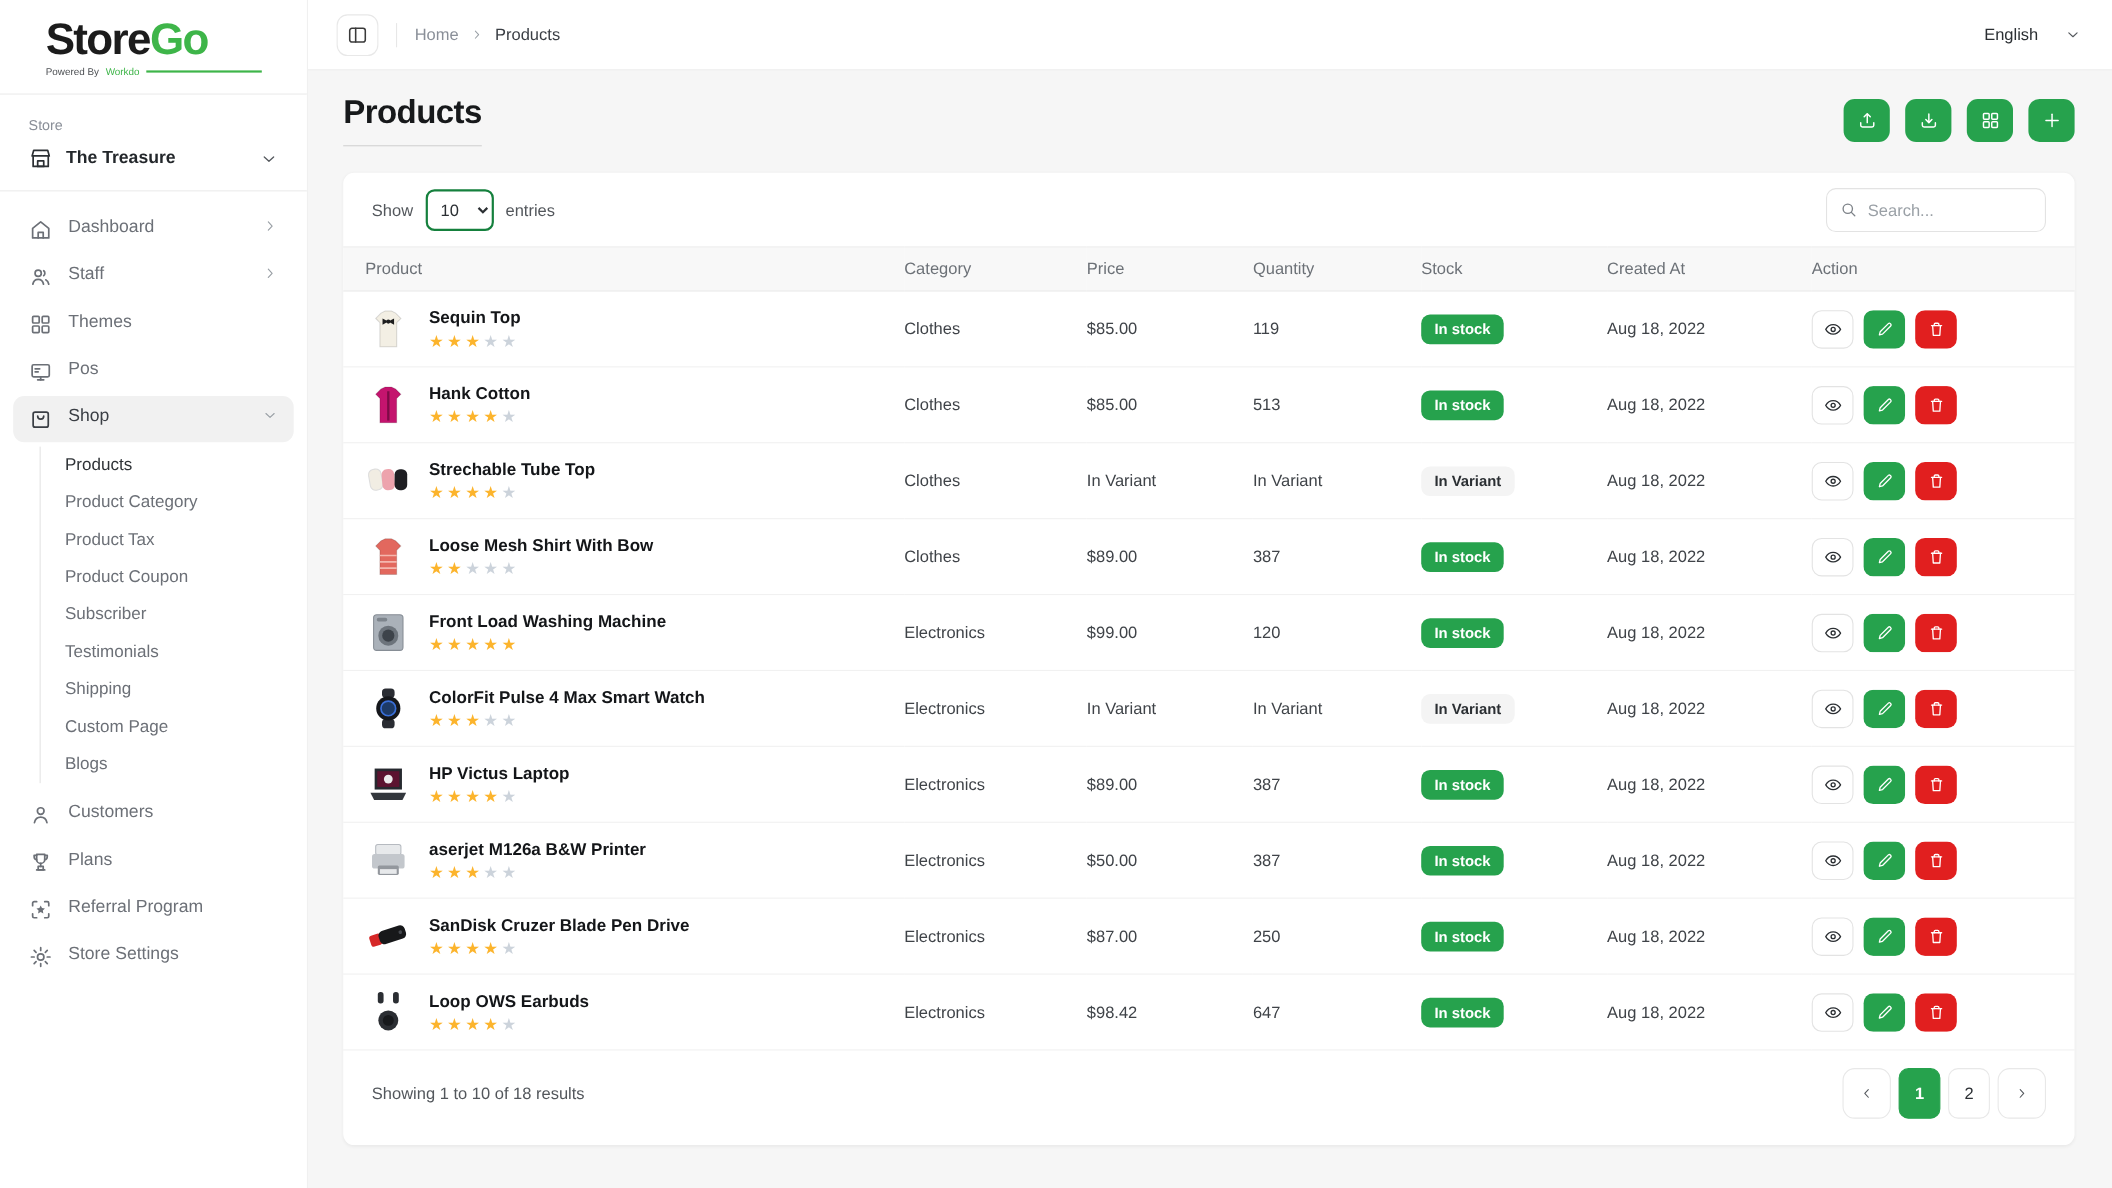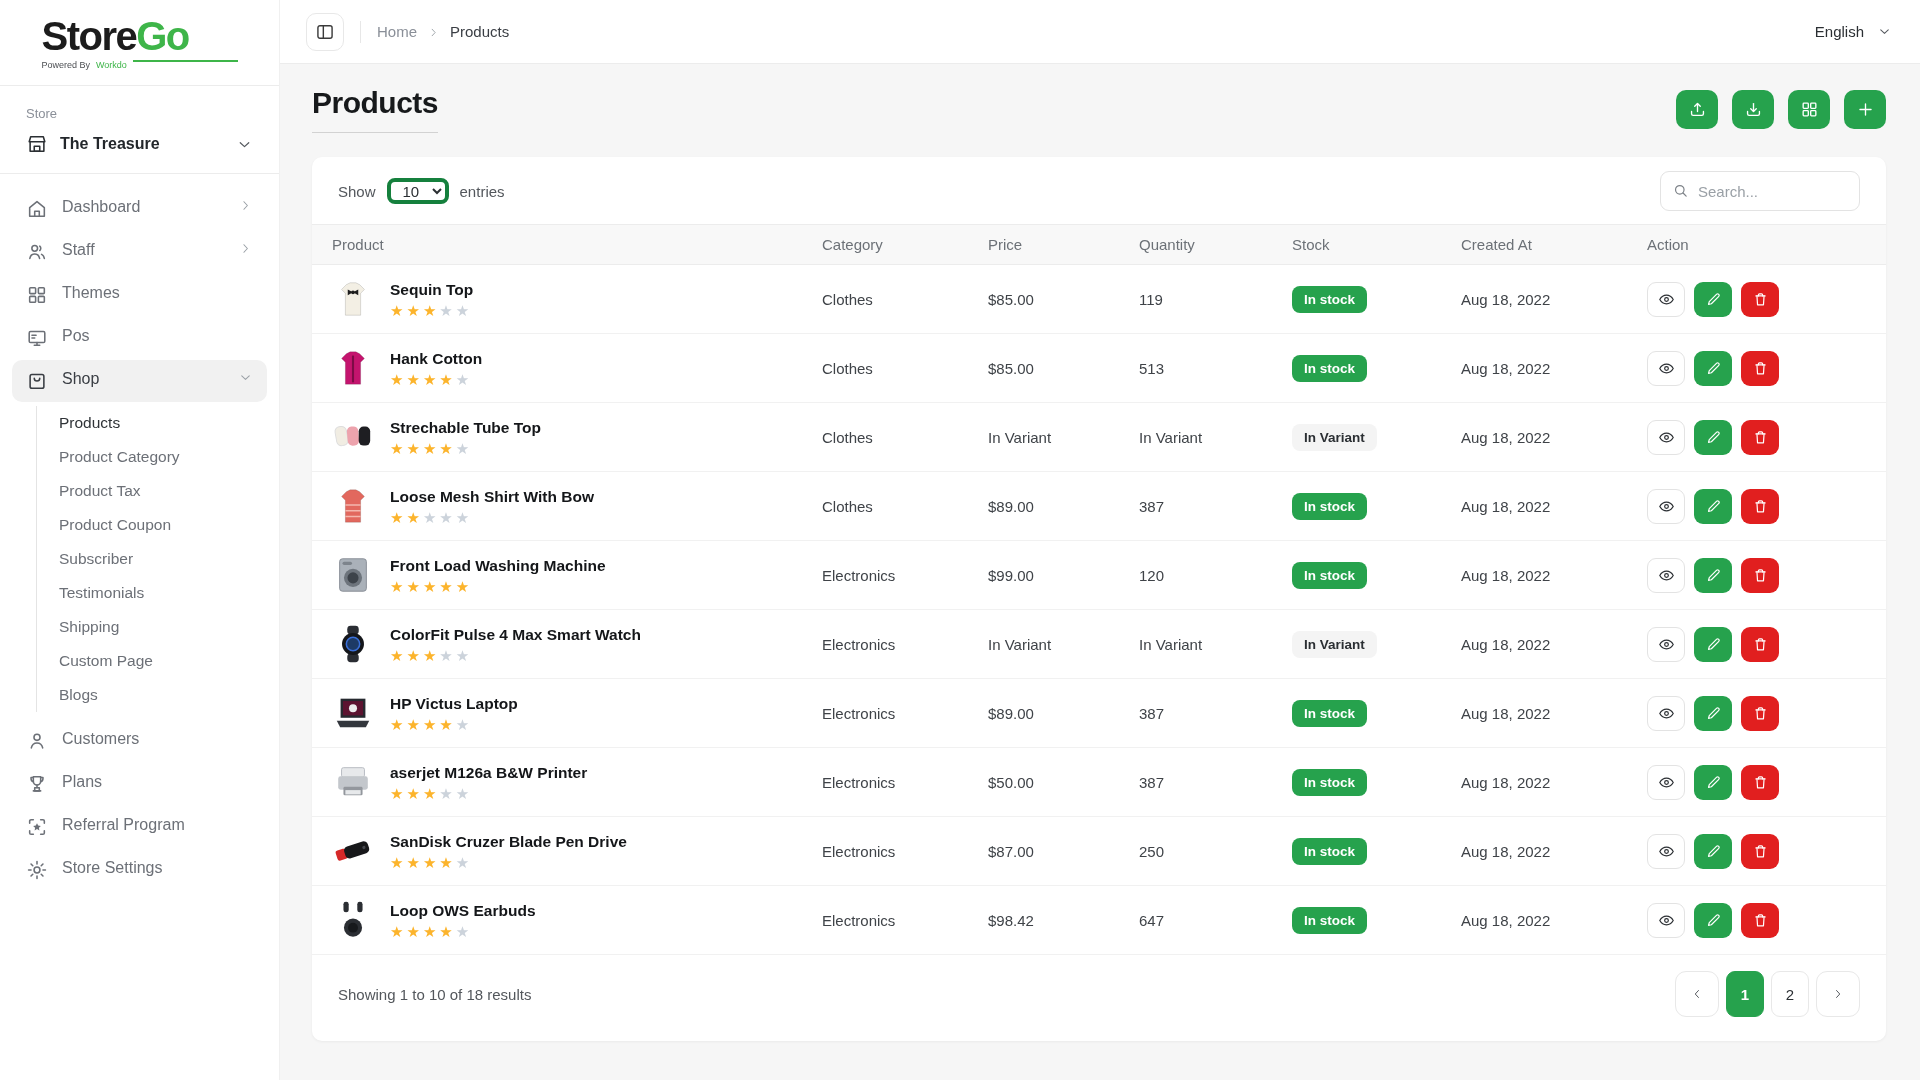--- a/index.html
+++ b/index.html
@@ -21,21 +21,21 @@
     background:#f6f6f6;color:var(--txt);
   }
   .app{display:flex;width:1920px;height:1080px;}
 
   
   .sidebar{width:280px;flex-shrink:0;background:#fff;border-right:1px solid #f0f0f0;overflow:hidden;}
   .logo-wrap{height:86px;display:flex;flex-direction:column;align-items:center;justify-content:center;border-bottom:1px solid var(--border);}
   .logo-inner{width:196px;}
   .logo-text{font-size:40px;font-weight:800;letter-spacing:-1.5px;color:#1c1c1c;line-height:1;}
   .logo-text .accent{color:var(--logo-green);}
-  .logo-sub{display:flex;gap:6px;font-size:9px;color:#4c4f53;margin-top:4px;}
+  .logo-sub{display:flex;align-items:center;gap:6px;font-size:9px;color:#4c4f53;margin-top:4px;}
   .logo-sub .wd{color:var(--logo-green);font-weight:400;}
   .logo-sub .line{flex:1;height:2px;background:var(--logo-green);}
   .section-label{padding:20px 26px 4px;font-size:13px;color:#8a8f98;}
   .store-row{display:flex;align-items:center;gap:12px;padding:8px 26px 18px;font-weight:700;font-size:16px;color:#23272b;border-bottom:1px solid var(--border);cursor:pointer;}
   .store-row .icon{width:22px;height:22px;color:#2b2f33;}
   .store-row .chev{margin-left:auto;width:17px;height:17px;color:#55595e;}
   .nav{padding:14px 12px 0;}
   .nav-item{display:flex;gap:14px;padding:10px 14px;border-radius:10px;color:var(--muted);font-size:16px;cursor:pointer;margin-bottom:1px;}
   .nav-item.active{background:#f1f1f1;color:#3a3e44;}
   .nav-icon{width:22px;height:22px;flex-shrink:0;}
@@ -49,41 +49,41 @@
   .main{flex:1;display:flex;flex-direction:column;min-width:0;}
   .topbar{height:64px;background:#fff;border-bottom:1px solid var(--border);display:flex;align-items:center;padding:0 28px 0 26px;gap:16px;flex-shrink:0;}
   .toggle-btn{width:38px;height:38px;border:1px solid #e8e8e8;border-radius:10px;background:#fff;display:grid;place-items:center;color:#3a3a3a;cursor:pointer;padding:0;}
   .toggle-btn .icon{width:20px;height:20px;}
   .topbar-divider{width:1px;height:22px;background:#e7e7e7;}
   .breadcrumb{display:flex;align-items:center;gap:10px;font-size:15px;}
   .crumb{color:#8a8f98;cursor:pointer;}
   .crumb.current{color:#3a3e44;cursor:default;}
   .crumb-sep{width:13px;height:13px;color:#9aa0a6;}
   .topbar-right{margin-left:auto;display:flex;align-items:center;gap:26px;}
-  .lang{display:flex;align-items:center;gap:13px;font-size:15px;color:#2b2f33;cursor:pointer;}
+  .lang{display:flex;align-items:center;gap:24px;font-size:15px;color:#2b2f33;cursor:pointer;}
   .lang .chev{width:15px;height:15px;color:#55595e;}
   .user-chip{display:flex;align-items:center;gap:11px;cursor:pointer;}
   .avatar{width:40px;height:40px;border-radius:50%;background:var(--avatar);display:grid;place-items:center;overflow:hidden;}
   .avatar svg{width:26px;height:26px;}
   .user-name{font-weight:700;font-size:15px;color:#1f2225;line-height:1.25;}
   .user-email{font-size:13.5px;color:#8a8f98;line-height:1.25;}
   .user-chip .chev{width:16px;height:16px;color:#55595e;margin-left:4px;}
 
   
   .content{padding:22px 34px 0 32px;}
   .title-row{display:flex;align-items:flex-start;justify-content:space-between;}
   .page-title{margin:0;font-size:30px;font-weight:800;color:#17191b;display:inline-block;padding-bottom:12px;border-bottom:1px solid #d2d2d2;letter-spacing:-.5px;}
   .toolbar{display:flex;gap:14px;margin-top:4px;}
   .tool-btn{width:42px;height:39px;border-radius:10px;background:var(--green);border:none;color:#fff;display:grid;place-items:center;cursor:pointer;padding:0;}
   .tool-btn .icon{width:19px;height:19px;}
 
   .card{background:#fff;border-radius:10px;margin-top:24px;box-shadow:0 1px 3px rgba(0,0,0,.05);}
   .card-controls{display:flex;align-items:center;justify-content:space-between;padding:14px 26px 13px;}
   .show-group{display:flex;align-items:center;gap:11px;font-size:15px;color:#53575c;}
-  .show-group select{height:26px;width:62px;border:4px solid #15803d;border-radius:8px;font-size:15px;color:#2b2f33;padding:0 8px;font-family:inherit;background:#fff;}
+  .show-group select{height:38px;width:62px;border:2px solid #15803d;border-radius:8px;font-size:15px;color:#2b2f33;padding:0 8px;font-family:inherit;background:#fff;}
   .search-box{position:relative;}
   .search-box input{width:200px;height:40px;border:1px solid #e3e3e3;border-radius:9px;padding:0 12px 0 37px;font-size:15px;color:#555;font-family:inherit;outline:none;}
   .search-box input::placeholder{color:#9aa0a6;}
   .search-icon{position:absolute;left:12px;top:11px;width:17px;height:17px;color:#7d8288;}
 
   table{width:100%;border-collapse:collapse;table-layout:fixed;}
   thead th{background:#f8f8f8;border-top:1px solid var(--border);border-bottom:1px solid var(--border);font-weight:400;font-size:15px;color:#6c7177;text-align:left;padding:11px 0;}
   th.c0{padding-left:20px;}
   tbody td{border-bottom:1px solid #f1f1f1;padding:13px 0;font-size:15px;color:#3f4348;vertical-align:middle;}
   .product-cell{display:flex;align-items:center;gap:16px;padding-left:20px;}

